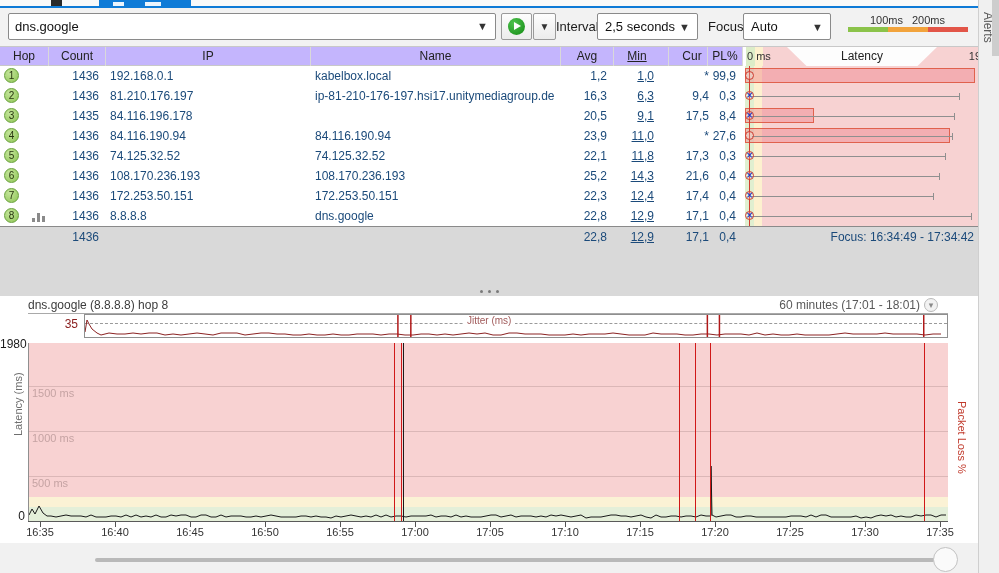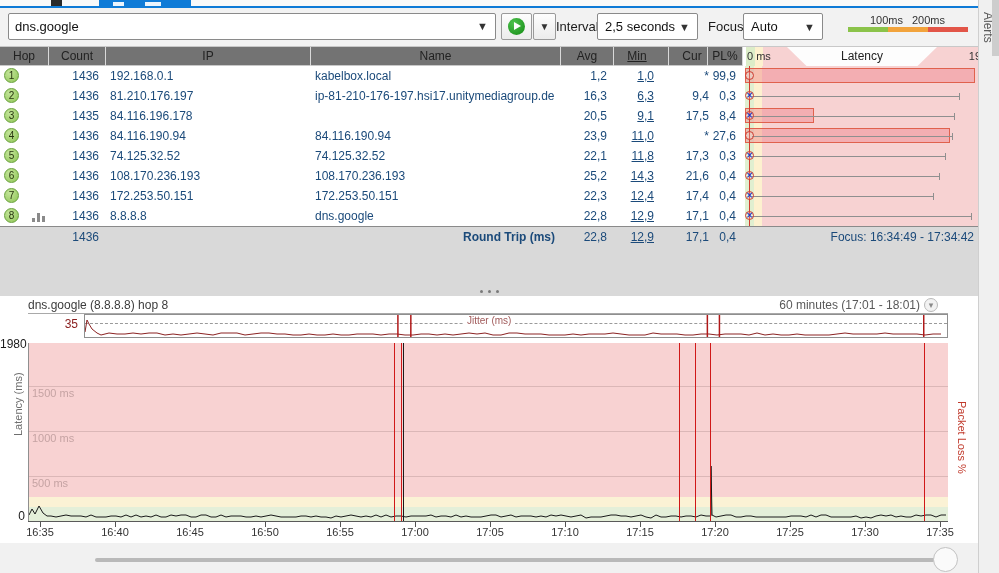--- a/index.html
+++ b/index.html
@@ -44,21 +44,21 @@
   .playdrop { left:533px; width:23px; font-size:10px; color:#333; line-height:25px; }
   .lbl { position:absolute; top:11px; font-size:13px; color:#1a1a1a; }
   .select {
     position:absolute; top:5px; height:27px; background:#fff; border:1px solid #8a8a8a;
     border-radius:2px; font-size:13px; color:#111; line-height:25px; padding-left:7px;
   }
   .select .arr { position:absolute; right:7px; top:1px; color:#333; font-size:11px; }
   .legend-lbl { position:absolute; top:6px; font-size:11px; color:#333; }
   .legend-bar { position:absolute; top:19px; height:5px; }
   
-  .thead { left:0; top:46px; width:978px; height:20px; background:#737373;
+  .thead { left:0; top:46px; width:978px; height:20px; background:#c4b5fd;
            border-top:1px solid #c8c8c8; border-bottom:1px solid #c8c8c8; }
   .hc { position:absolute; top:0; height:19px; line-height:19px; text-align:center;
         font-size:12px; color:#222; border-left:1px solid #d9d9d9; }
   .c-hop  { left:0;   width:48px; }
   .c-count{ left:48px; width:57px; }
   .c-ip   { left:105px; width:205px; }
   .c-name { left:310px; width:250px; }
   .c-avg  { left:560px; width:53px; }
   .c-min  { left:613px; width:47px;text-decoration:underline; }
   .c-cur  { left:668px; width:47px; }
@@ -160,21 +160,21 @@
           <span class="playtri"></span>
         </span>
     </div>
     <div class="btn playdrop">▼</div>
     <span class="lbl" style="left:556px;">Interval</span>
     <div class="select" style="left:597px; width:101px;">
       <span>2,5 seconds</span>
       <span class="arr">▼</span>
     </div>
     <span class="lbl" style="left:708px;">Focus</span>
-    <div class="select" style="left:743px; width:80px;">
+    <div class="select" style="left:743px; width:88px;">
       <span>Auto</span>
       <span class="arr">▼</span>
     </div>
     <span class="legend-lbl" style="left:870px;">100ms</span>
     <span class="legend-lbl" style="left:912px;">200ms</span>
     <div class="legend-bar" style="left:848px; width:40px; background:#8bc34a;"></div>
     <div class="legend-bar" style="left:888px; width:40px; background:#f2a33c;"></div>
     <div class="legend-bar" style="left:928px; width:40px; background:#e25548;"></div>
   </div>
 
@@ -325,21 +325,20 @@
           <div class="whisk" style="width: 219px;"></div>
           <div class="wtick" style="left: 229px;"></div>
           <div class="redline"></div>
           <div class="marker">✕</div>
         </div>
       </div>
     </div>
 
   <div class="abs tsummary">
     <div class="tcell c-count num">1436</div>
-    <div class="tcell" style="left:310px; width:245px; text-align:right; font-weight:bold;">Round Trip (ms)</div>
     <div class="tcell c-avg num">22,8</div>
     <div class="tcell c-min num">12,9</div>
     <div class="tcell c-cur num">17,1</div>
     <div class="tcell c-pl num">0,4</div>
     <div class="tcell" style="left:742px; width:232px; text-align:right;">Focus: 16:34:49 - 17:34:42</div>
   </div>
 
   <div class="abs splitter">
     <div class="split-dots">
         <i></i>

